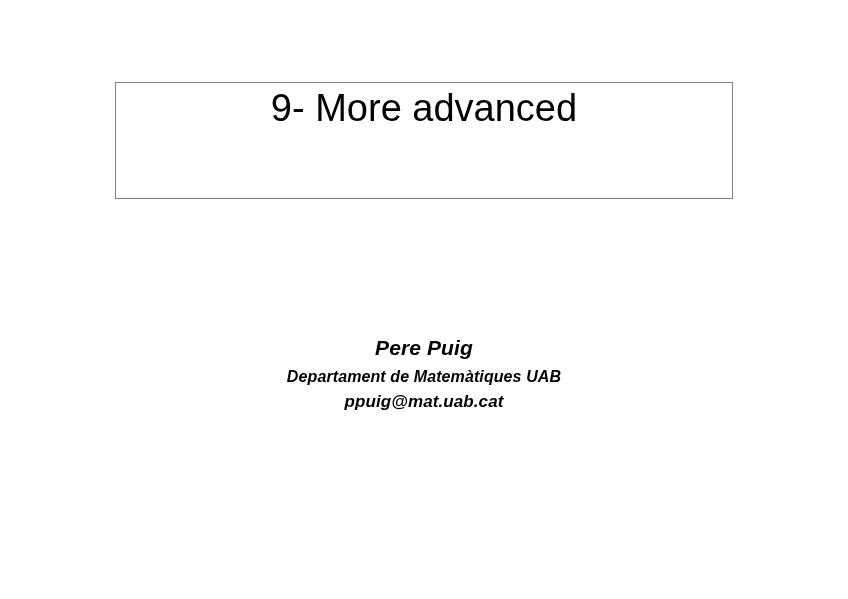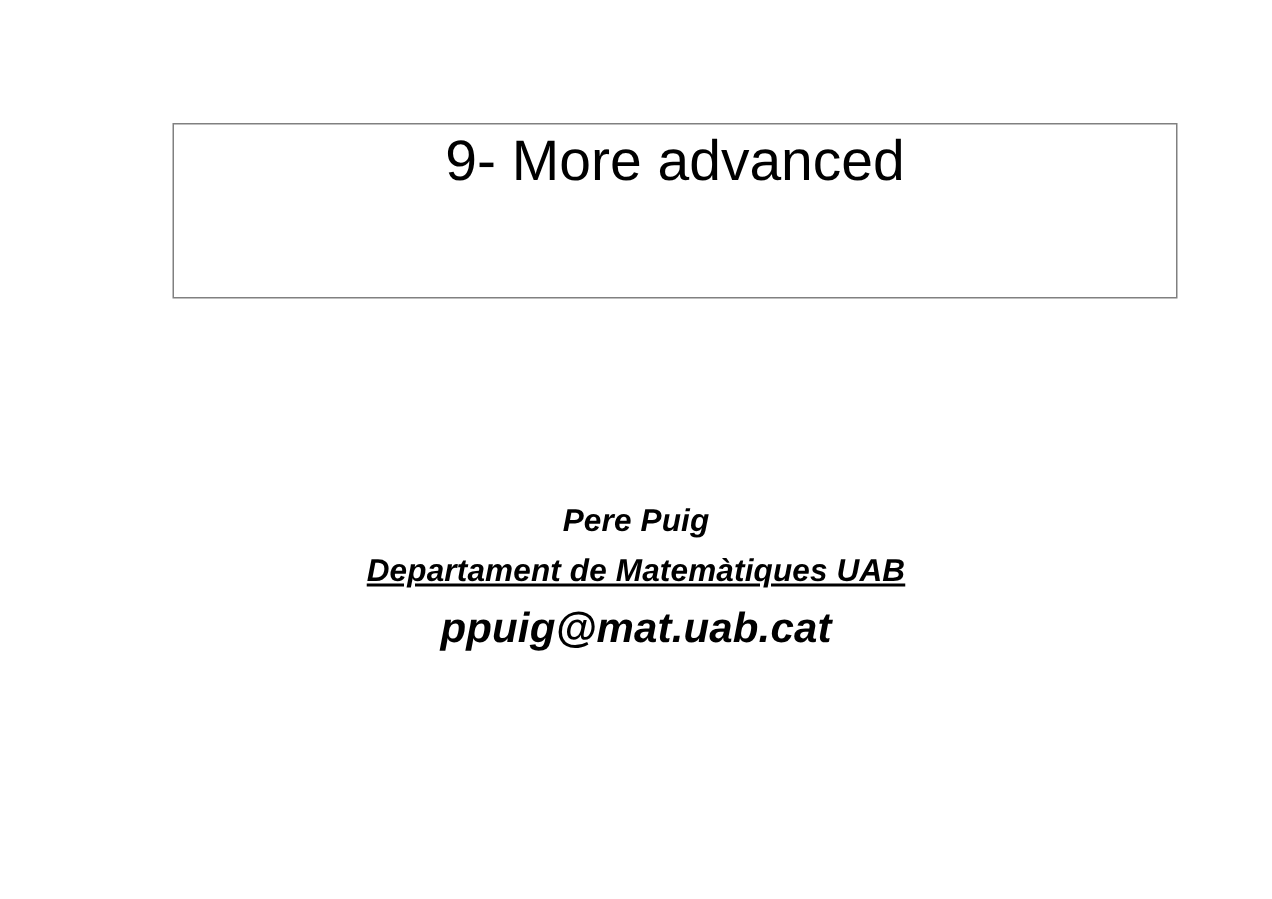--- a/index.html
+++ b/index.html
@@ -20,21 +20,21 @@
     height: 599px;
     background: #ffffff;
     overflow: hidden;
   }
 
   
   .title-box {
     position: absolute;
     left: 115px;
     top: 82px;
-    width: 670px;
+    width: 618px;
     height: 117px;
     box-sizing: border-box;
     border: 1px solid #808080;
     background: #ffffff;
     display: flex;
     flex-direction: column;
     align-items: center;
     justify-content: space-between;
   }
 
@@ -68,26 +68,25 @@
     line-height: 1.58;
     letter-spacing: 0.1px;
     white-space: nowrap;
   }
 
   .author-line.name {
     font-size: 21px;
   }
 
   .author-line.affiliation {
-    font-size: 21px;
-    text-decoration: underline;
+    font-size: 16px;
   }
 
   .author-line.email {
-    font-size: 28px;
+    font-size: 17px;
   }
 </style>
 </head>
 <body>
 
 <div class="slide-page">
 
   <div class="title-box">
     <div class="title-line">9- More advanced</div>
   </div>

